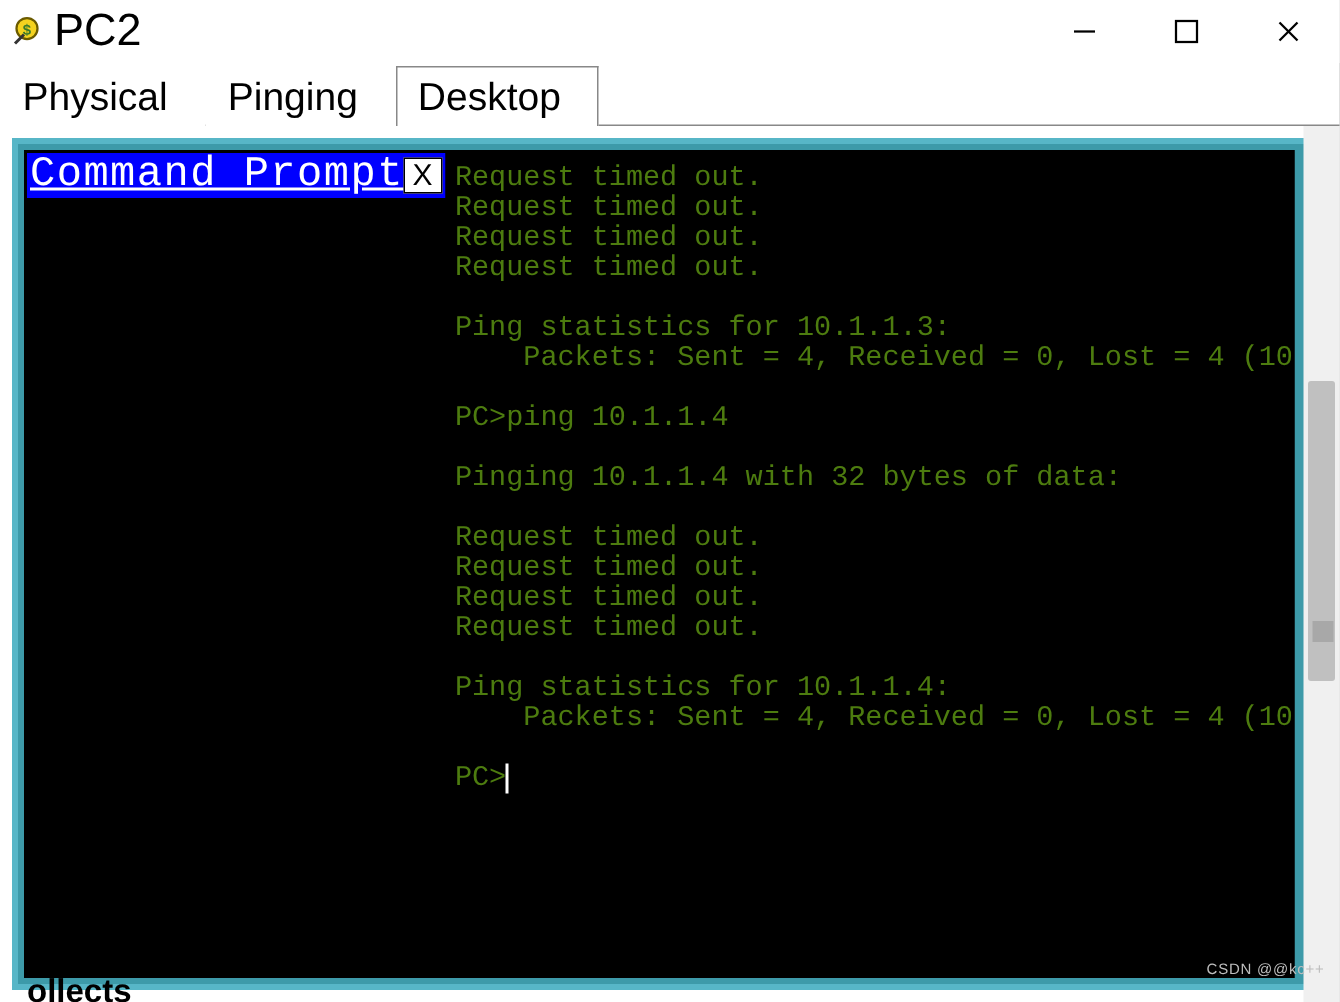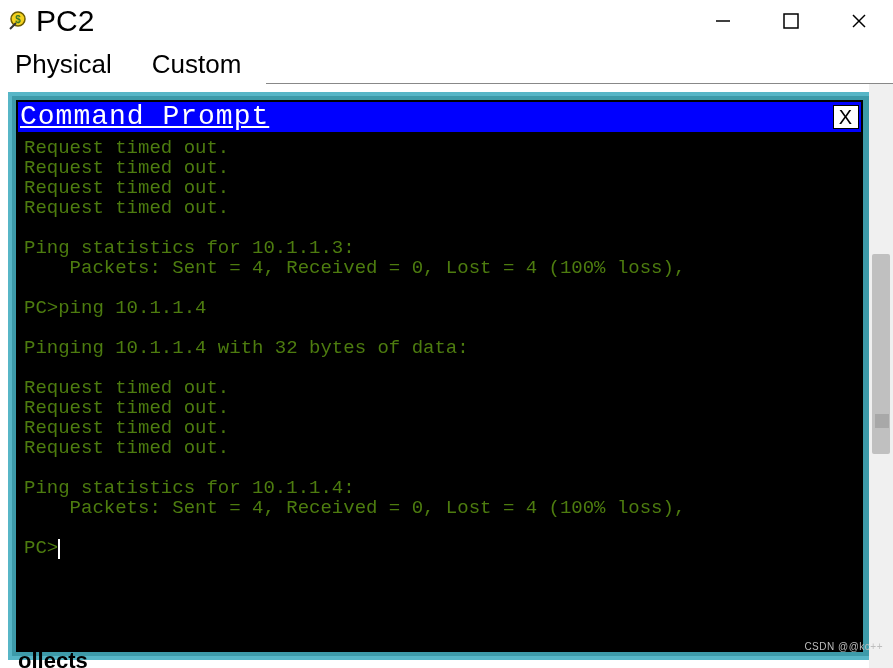--- a/index.html
+++ b/index.html
@@ -89,21 +89,21 @@
   
   .cmd-window {
     position: absolute;
     left: 4px;
     right: 22px;
     top: 4px;
     bottom: 4px;
     background: #000;
     border: 2px solid #000;
     display: flex;
-    flex-direction: column;
+    flex-direction: row;
   }
   .cmd-title {
     height: 30px;
     background: #0000ff;
     color: #fff;
     display: flex;
     align-items: center;
     font-family: "SimSun","NSimSun","Courier New",monospace;
     font-size: 28px;
     text-decoration: underline;
@@ -222,21 +222,22 @@
         <svg viewBox="0 0 18 18">
             <line x1="3" y1="3" x2="15" y2="15" stroke="#000" stroke-width="1.5"></line>
             <line x1="15" y1="3" x2="3" y2="15" stroke="#000" stroke-width="1.5"></line>
           </svg>
       </div>
     </div>
   </div>
 
   <div class="tabs">
     <div class="tab">Physical</div>
-    <div class="tab">Custom</div>
+    <div class="tab">Pinging</div>
+    <div class="tab active">Desktop</div>
   </div>
 
   <div class="desktop-area">
     <div class="cmd-window">
       <div class="cmd-title">
         <span class="cmd-title-text">Command Prompt</span>
         <span class="cmd-close">X</span>
       </div>
       <div class="cmd-body"><span>Request timed out.
 Request timed out.

